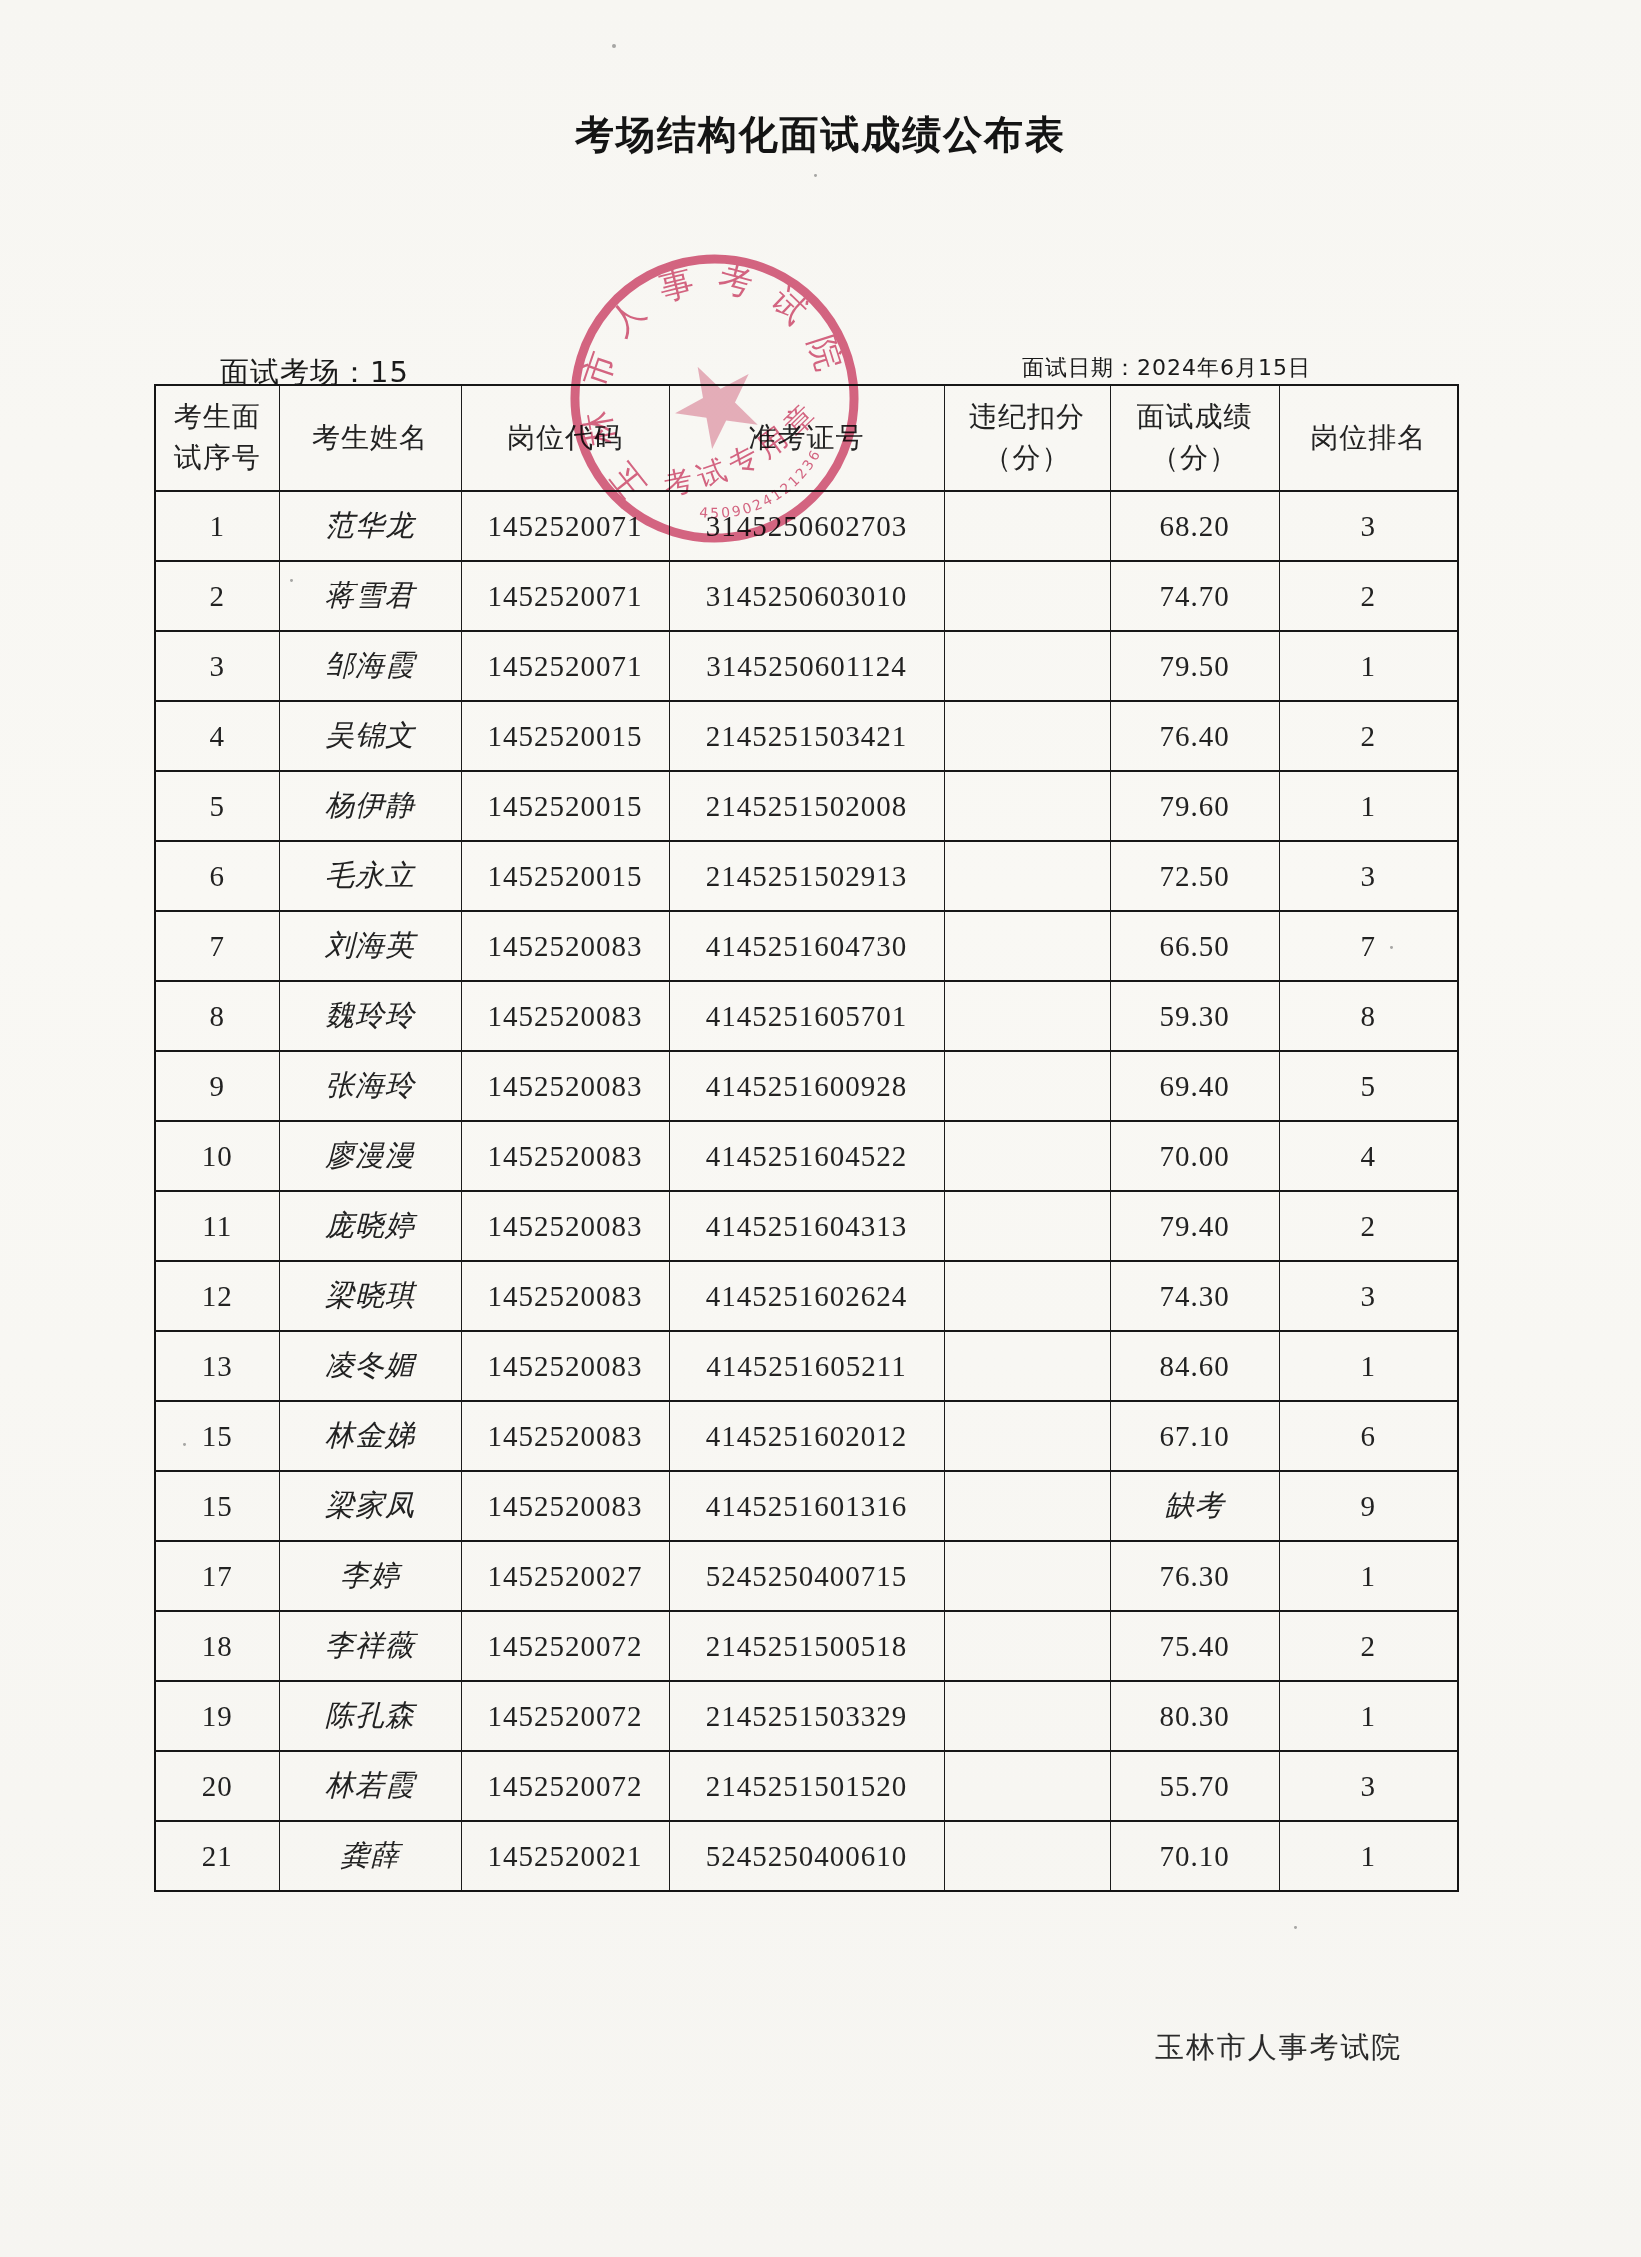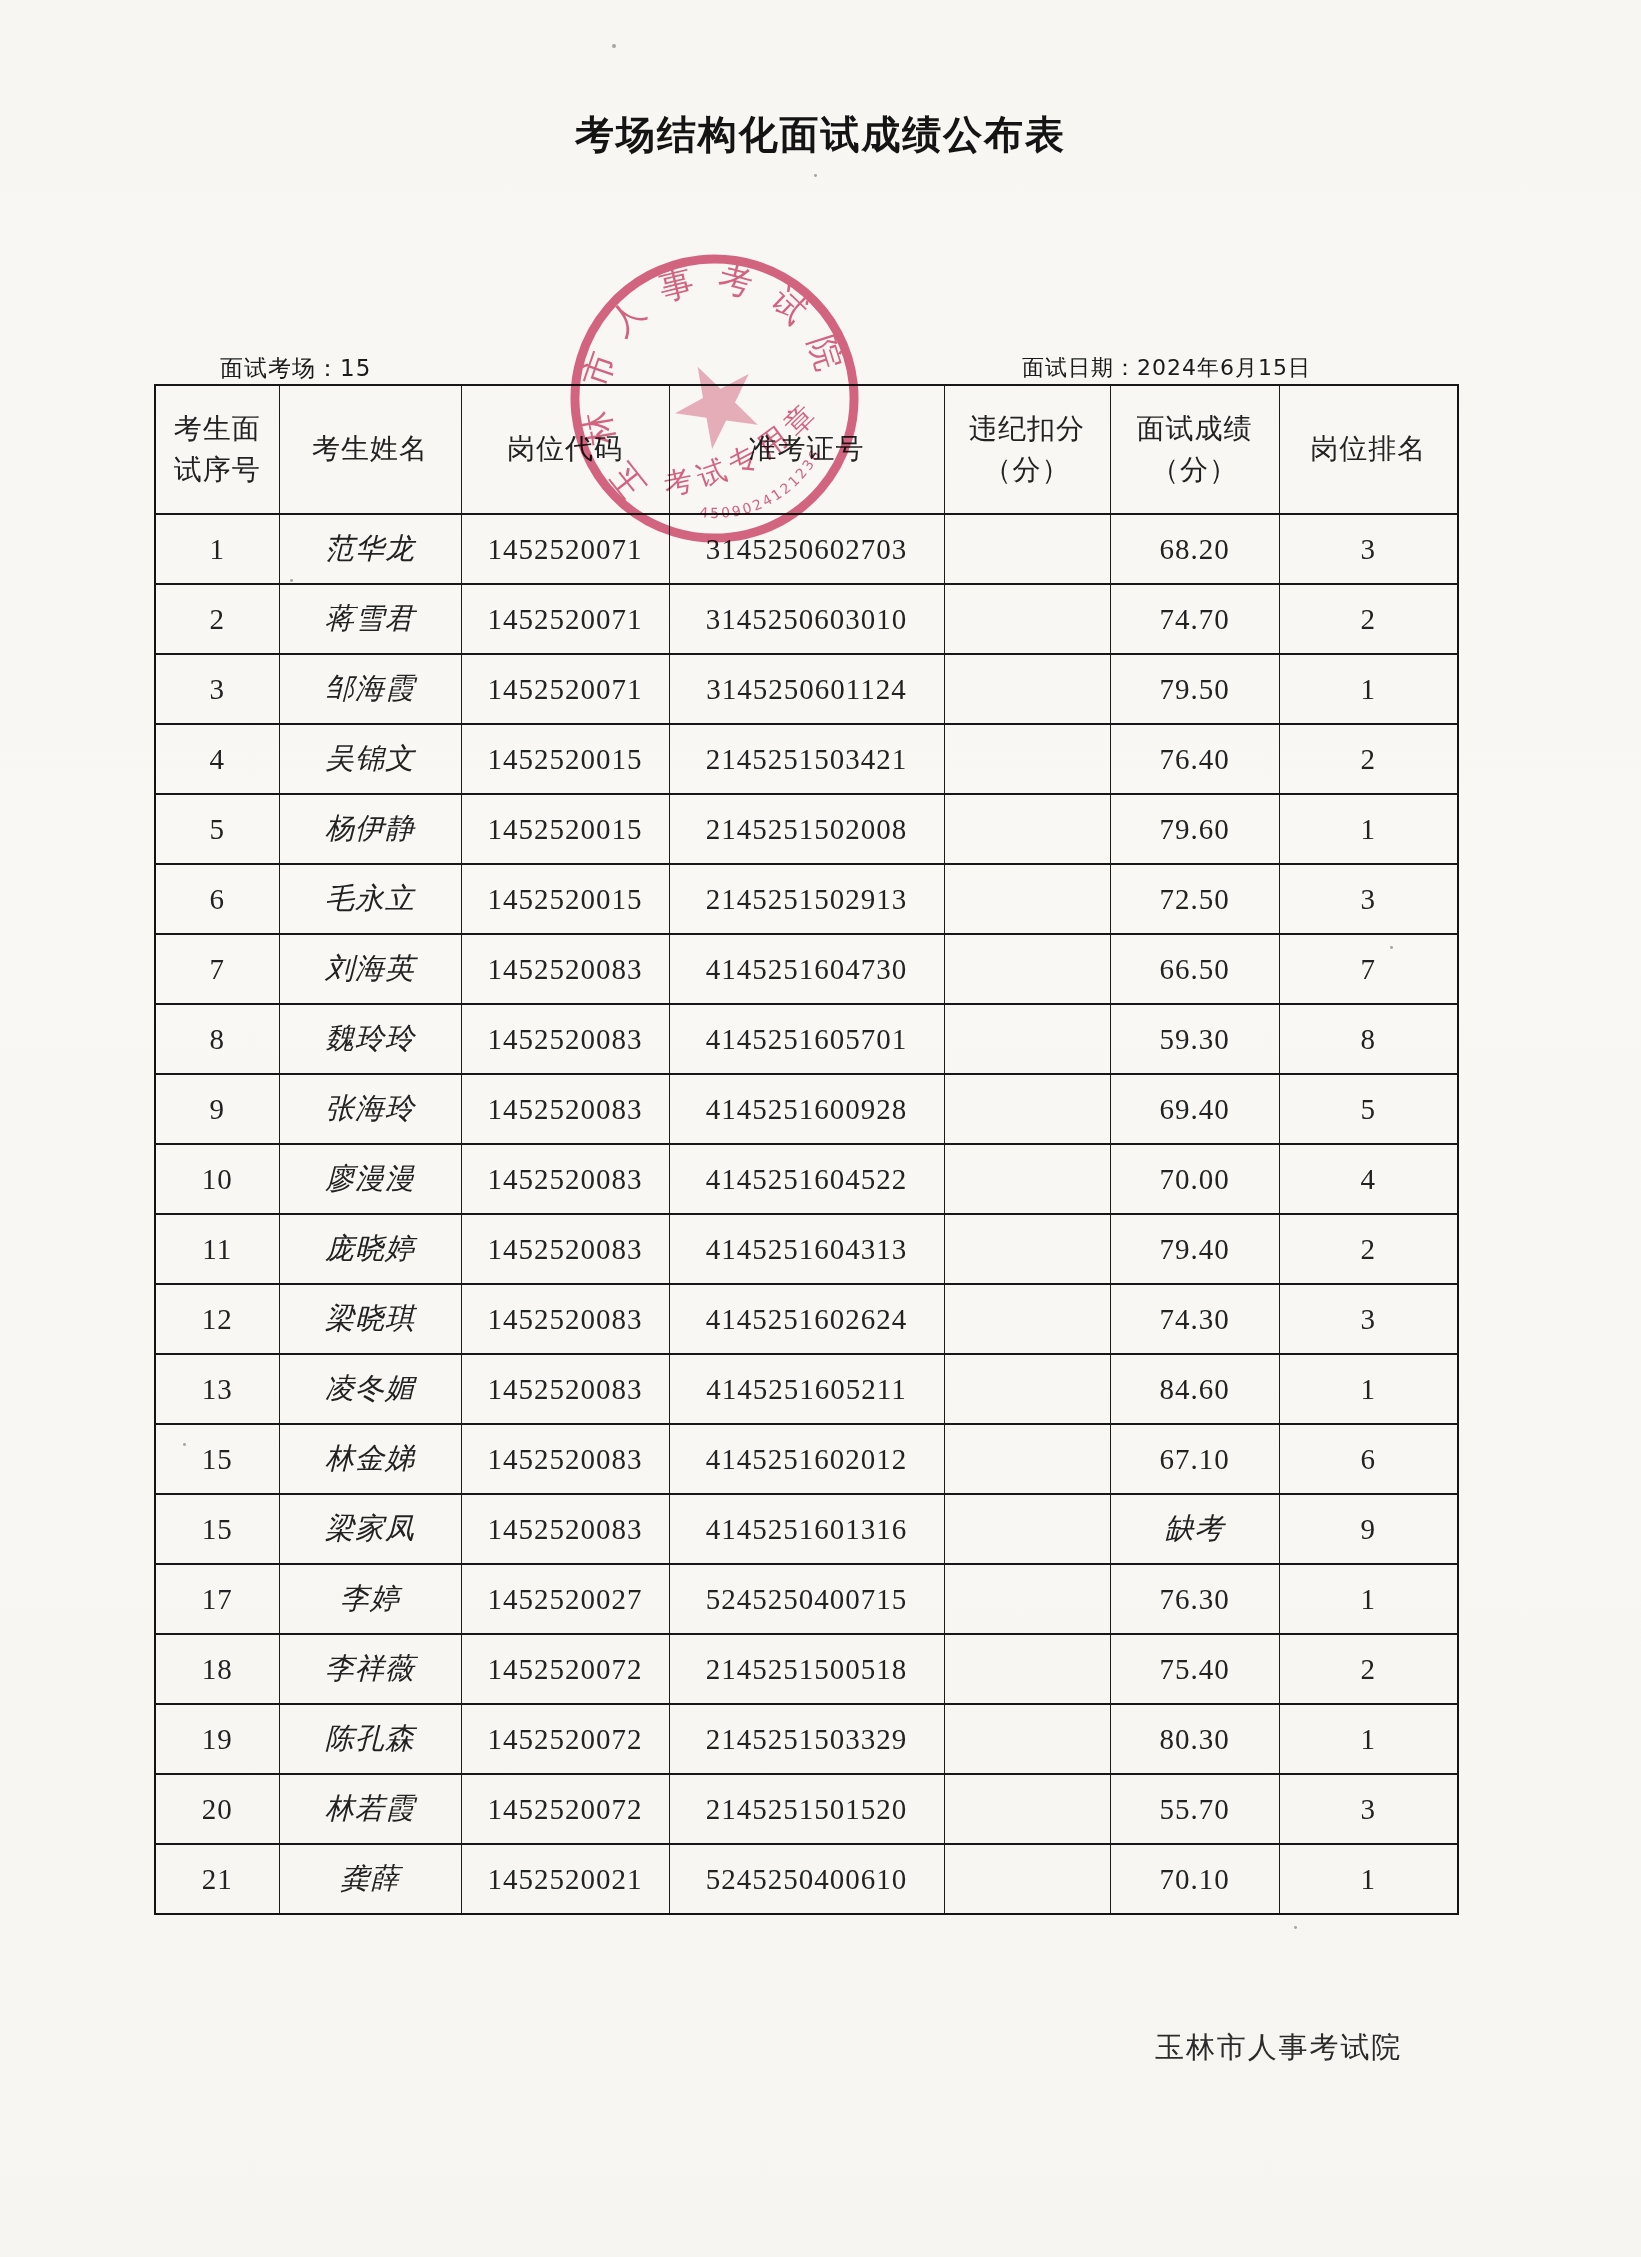--- a/index.html
+++ b/index.html
@@ -9,35 +9,35 @@
     background-image:linear-gradient(180deg,#f7f6f2 0%,#f9f8f4 40%,#f6f5f1 100%);
     font-family:"Liberation Serif","DejaVu Serif",serif;
     color:#1f1f1f;overflow:hidden;
   }
   .page-title{
     position:absolute;top:108px;left:0;width:1641px;
     text-align:center;font-size:39px;font-weight:bold;
     font-family:"DejaVu Sans","Liberation Sans",sans-serif;
     letter-spacing:1.9px;color:#141414;
   }
-  .meta-room{position:absolute;top:353px;left:220px;font-size:23px;letter-spacing:1px;}
+  .meta-room{position:absolute;top:353px;left:220px;font-size:29px;letter-spacing:1px;}
   .meta-date{position:absolute;top:353px;left:1022px;font-size:22px;letter-spacing:1px;}
   .meta-room,.meta-date{font-family:"DejaVu Sans","Liberation Sans",sans-serif;color:#1a1a1a;}
 
   table.scores{
     position:absolute;left:154px;top:384px;
     width:1302px;border-collapse:collapse;table-layout:fixed;
     background:transparent;
   }
   table.scores th,table.scores td{
     border:1.9px solid #1c1c1c;
     text-align:center;vertical-align:middle;
     padding:0;color:#222;
   }
-  table.scores thead tr{height:129px;margin-left:24px;}
+  table.scores thead tr{height:106px;margin-left:24px;}
   table.scores tbody tr{height:70px;}
   table.scores th{
     font-size:28px;font-weight:normal;
     font-family:"DejaVu Sans","Liberation Sans",sans-serif;
     letter-spacing:1px;
   }
   table.scores th span{white-space:pre-line;display:inline-block;line-height:1.45;}
   table.scores td{
     font-size:29px;
     font-family:"Liberation Serif","DejaVu Serif",serif;

